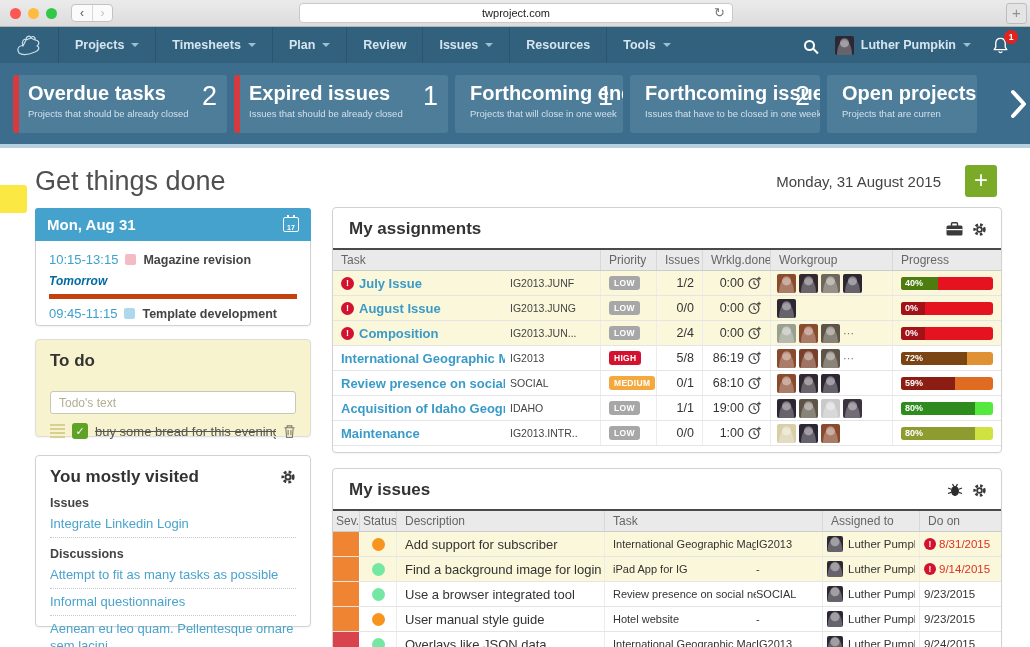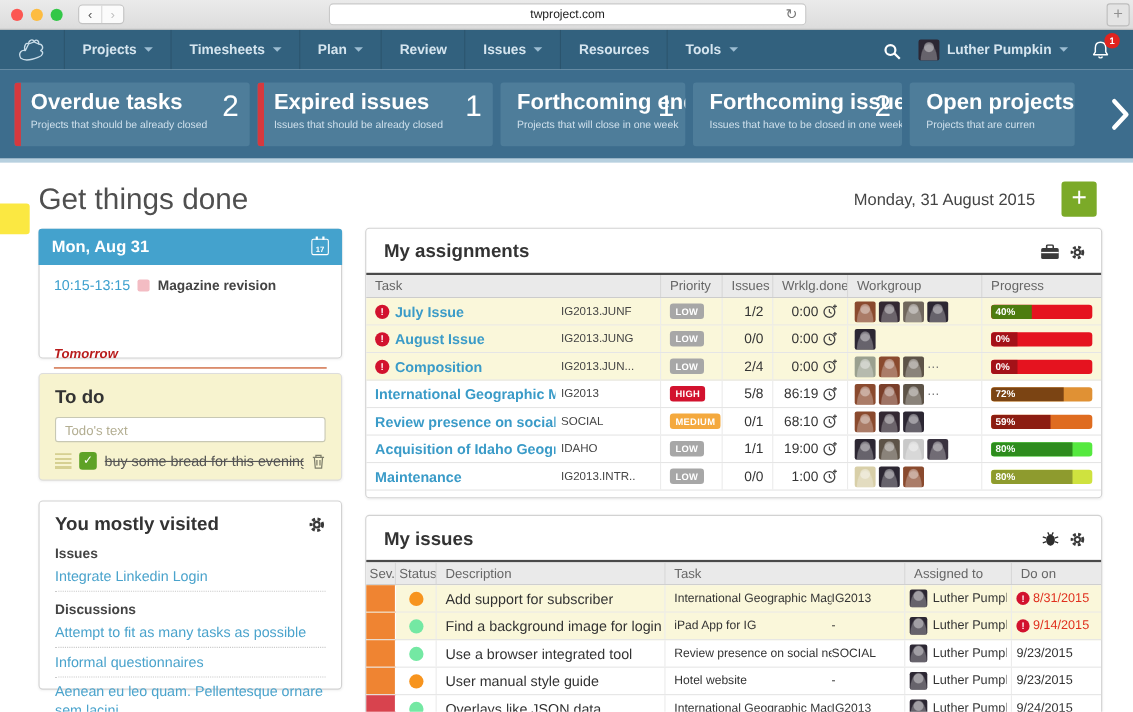--- a/index.html
+++ b/index.html
@@ -63,28 +63,28 @@
               padding:0 12px; color:#fff; font-weight:bold; font-size:15px; margin:-1px -1px 0; }
   .cal-icon { margin-left:auto; width:16px; height:15px; border:1px solid #fff; border-radius:2px; font-size:7px; color:#fff;
               display:flex; align-items:flex-end; justify-content:center; position:relative; }
   .cal-icon::before { content:''; position:absolute; top:-3px; left:3px; width:2px; height:3px; background:#fff; }
   .cal-icon::after  { content:''; position:absolute; top:-3px; right:3px; width:2px; height:3px; background:#fff; }
   .cal-body { padding:7px 13px; }
   .evt { display:flex; align-items:center; gap:7px; padding:4px 0; font-size:13px; }
   .evt-time { color:#3da0ce; }
   .chip { width:11px; height:11px; border-radius:2px; flex:none; }
   .evt-name { color:#444; font-weight:bold; font-size:12.5px; white-space:nowrap; }
-  .tomorrow { font-size:12px; font-style:italic; font-weight:bold; color:#b91c1c; padding:3px 0 6px;
-              border-bottom:1px solid #c2410c; margin-bottom:3px;margin-top:40px; }
+  .tomorrow { font-size:12px; font-style:italic; font-weight:bold; color:#0369a1; padding:3px 0 6px;
+              border-bottom:5px solid #c2410c; margin-bottom:3px; }
 
   
   .todo { left:35px; top:191px; width:276px; height:98px; background:#f7f3cf; border-color:#ddd; padding:11px 14px; }
   .todo h2, .visited h2, .tblcard h2 { font-size:17px; font-weight:bold; color:#333; }
   .todo-input { width:100%; height:23px; border:1px solid #c8c8b4; border-radius:3px; font-size:12px; padding:0 8px;
-                margin-top:8px; background:#fff; font-family:"Liberation Sans",sans-serif; color:#666; }
+                margin-top:20px; background:#fff; font-family:"Liberation Sans",sans-serif; color:#666; }
   .todo-input::placeholder { color:#b3ae92; }
   .todo-item { display:flex; align-items:center; gap:7px; margin-top:9px; }
   .grip { width:15px; height:15px; background:repeating-linear-gradient(#d6d092 0 2px, transparent 2px 4px); flex:none; }
   .check { width:16px; height:16px; background:#5ea226; border-radius:3px; color:#fff; font-size:11px; line-height:16px;
            text-align:center; flex:none; cursor:pointer; }
   .todo-text { font-size:13px; color:#555; text-decoration:line-through; flex:1; white-space:nowrap; overflow:hidden; }
 
   
   .visited { left:35px; top:307px; width:276px; height:172px; padding:11px 14px; }
   .vhead { display:flex; align-items:center; }

